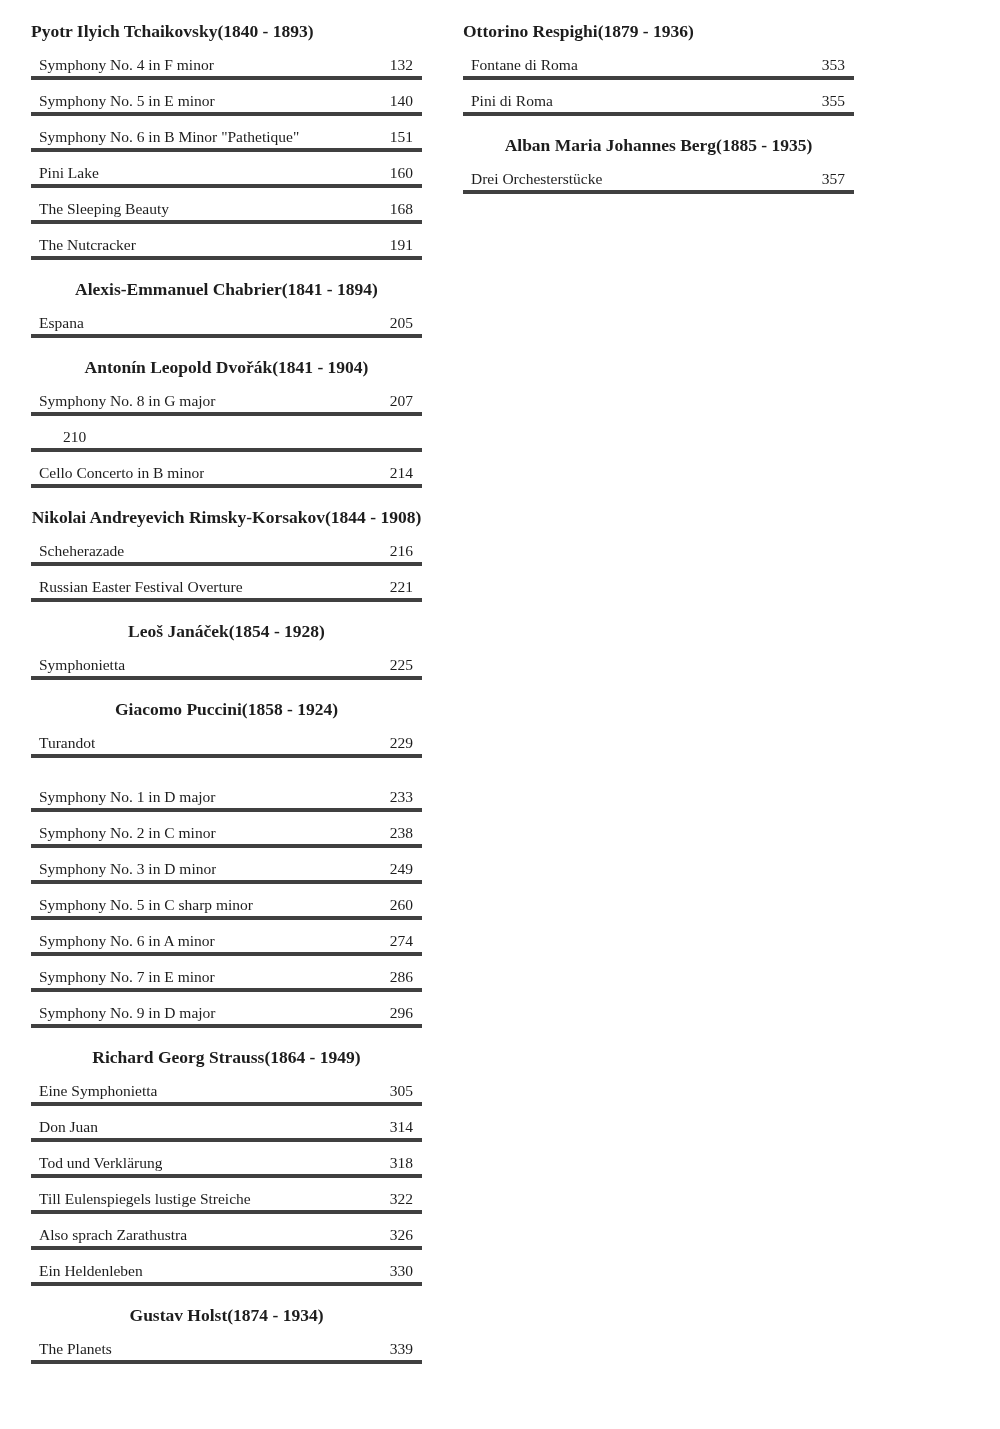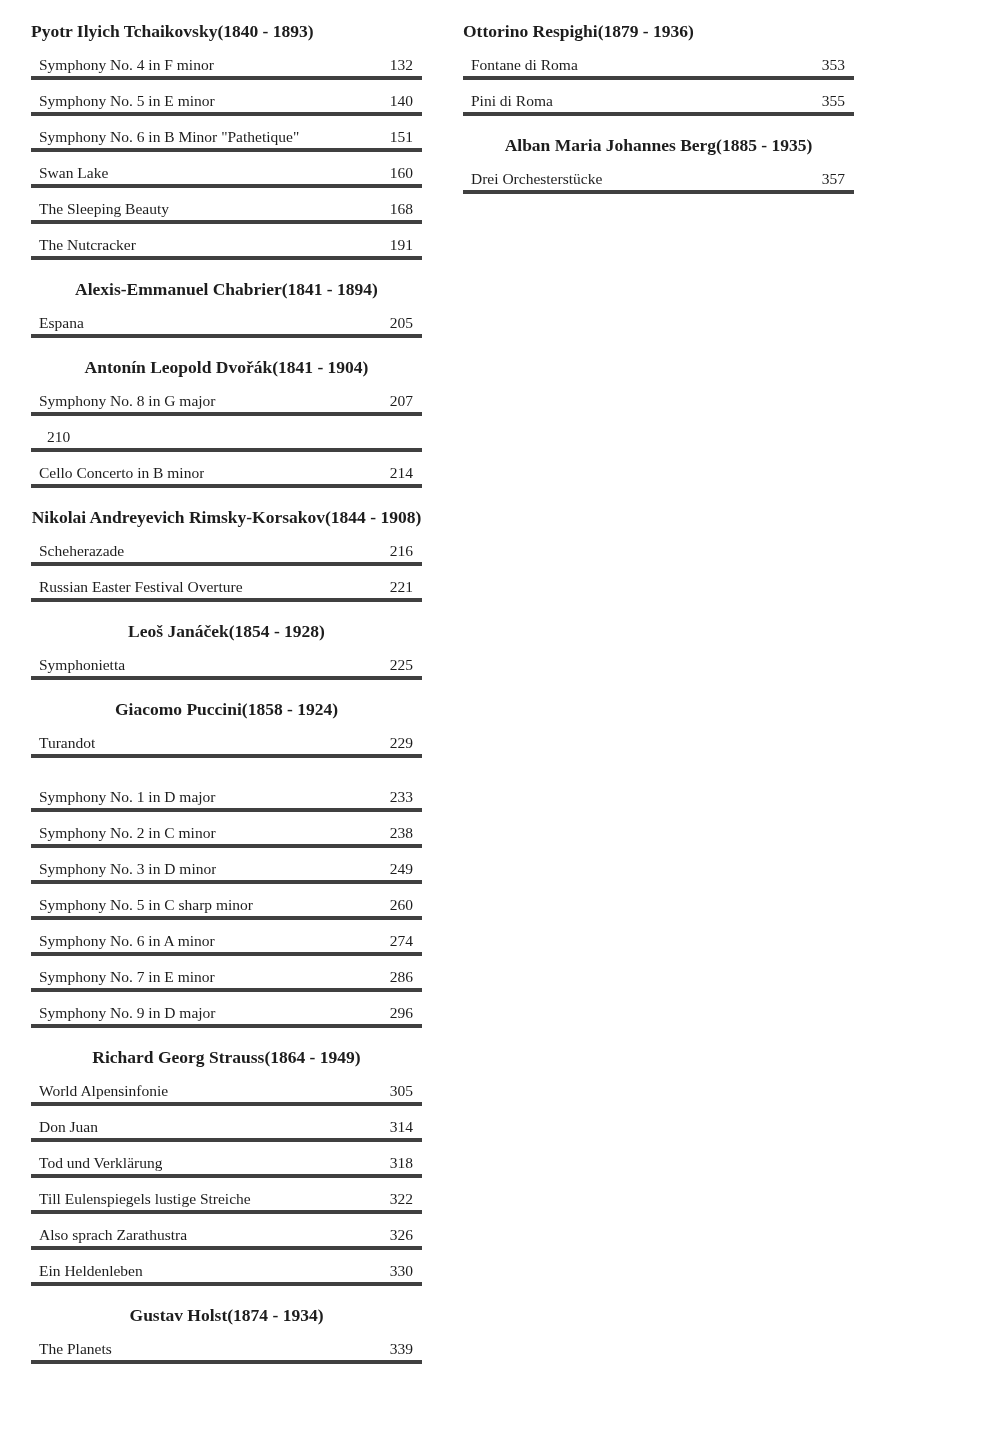--- a/index.html
+++ b/index.html
@@ -43,21 +43,21 @@
     font-size: 15.5px;
     line-height: 18px;
     box-sizing: border-box;
     height: 36px;
   }
   .work-title {
     white-space: nowrap;
     overflow: hidden;
   }
   .work-page {
-    margin-left: 8px;
+    margin-left: 24px;
     white-space: nowrap;
   }
 </style>
 </head>
 <body>
 
 <div class="toc">
   <div class="col">
       <div class="section">
         <div class="composer">Pyotr Ilyich Tchaikovsky(1840 - 1893)</div>
@@ -67,21 +67,21 @@
         </div>
         <div class="work">
           <span class="work-title">Symphony No. 5 in E minor</span>
           <span class="work-page">140</span>
         </div>
         <div class="work">
           <span class="work-title">Symphony No. 6 in B Minor "Pathetique"</span>
           <span class="work-page">151</span>
         </div>
         <div class="work">
-          <span class="work-title">Swan Lake</span>
+          <span class="work-title">Pini Lake</span>
           <span class="work-page">160</span>
         </div>
         <div class="work">
           <span class="work-title">The Sleeping Beauty</span>
           <span class="work-page">168</span>
         </div>
         <div class="work">
           <span class="work-title">The Nutcracker</span>
           <span class="work-page">191</span>
         </div>
@@ -158,21 +158,21 @@
           <span class="work-page">286</span>
         </div>
         <div class="work">
           <span class="work-title">Symphony No. 9 in D major</span>
           <span class="work-page">296</span>
         </div>
       </div>
       <div class="section">
         <div class="composer">Richard Georg Strauss(1864 - 1949)</div>
         <div class="work">
-          <span class="work-title">World Alpensinfonie</span>
+          <span class="work-title">Eine Symphonietta</span>
           <span class="work-page">305</span>
         </div>
         <div class="work">
           <span class="work-title">Don Juan</span>
           <span class="work-page">314</span>
         </div>
         <div class="work">
           <span class="work-title">Tod und Verklärung</span>
           <span class="work-page">318</span>
         </div>

